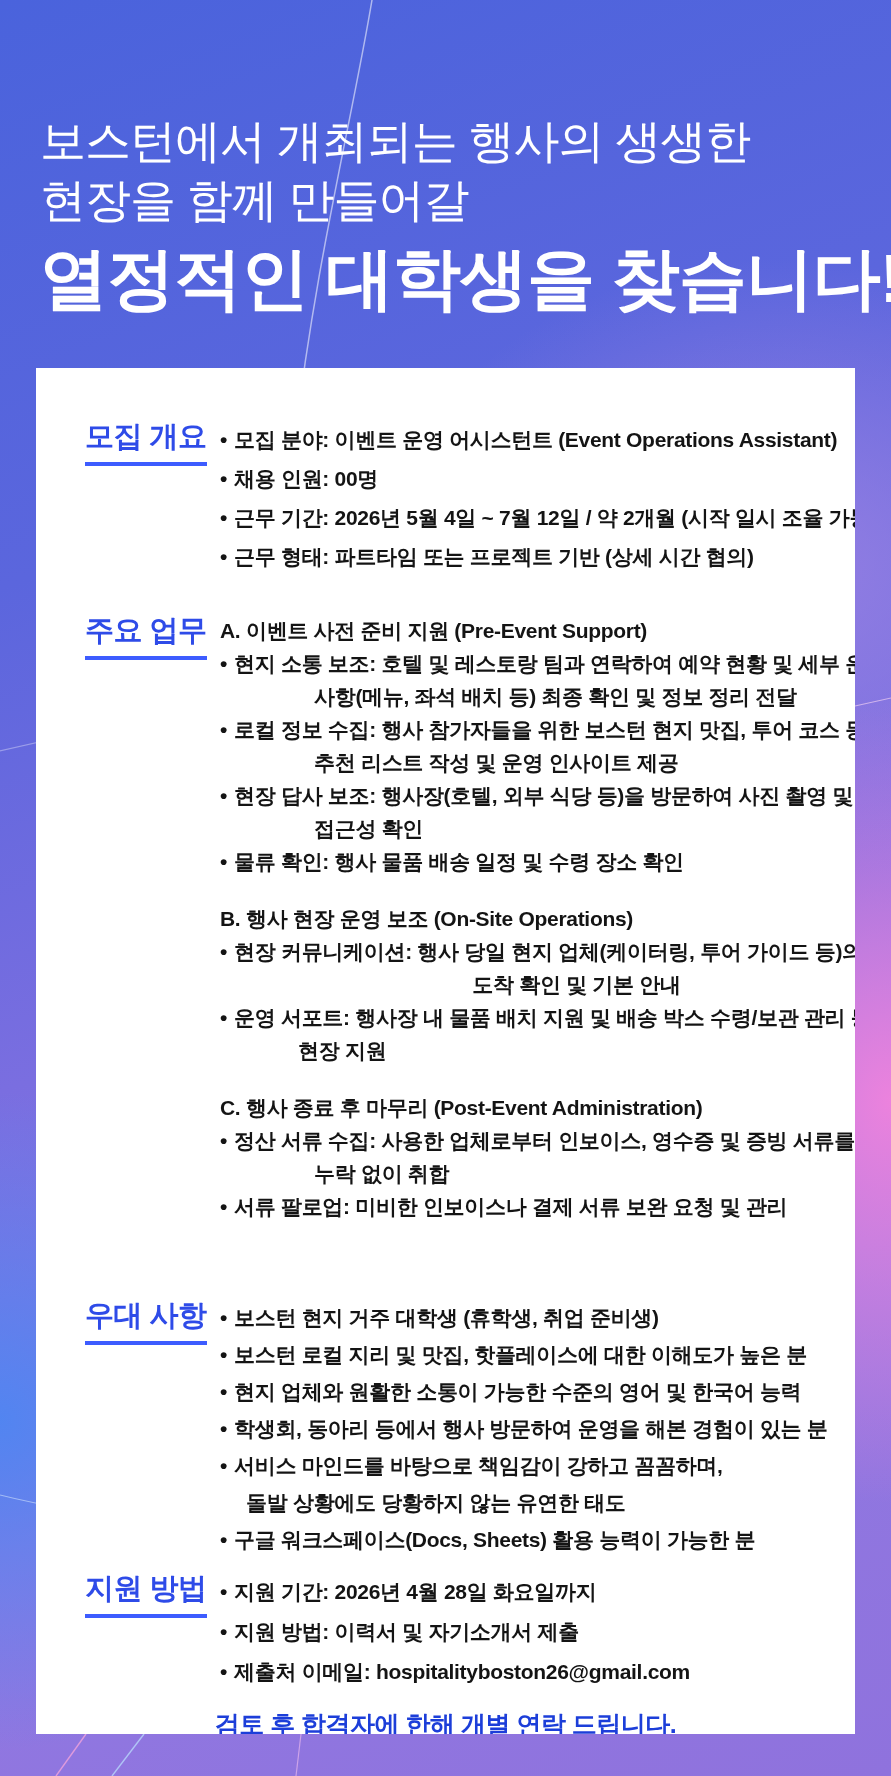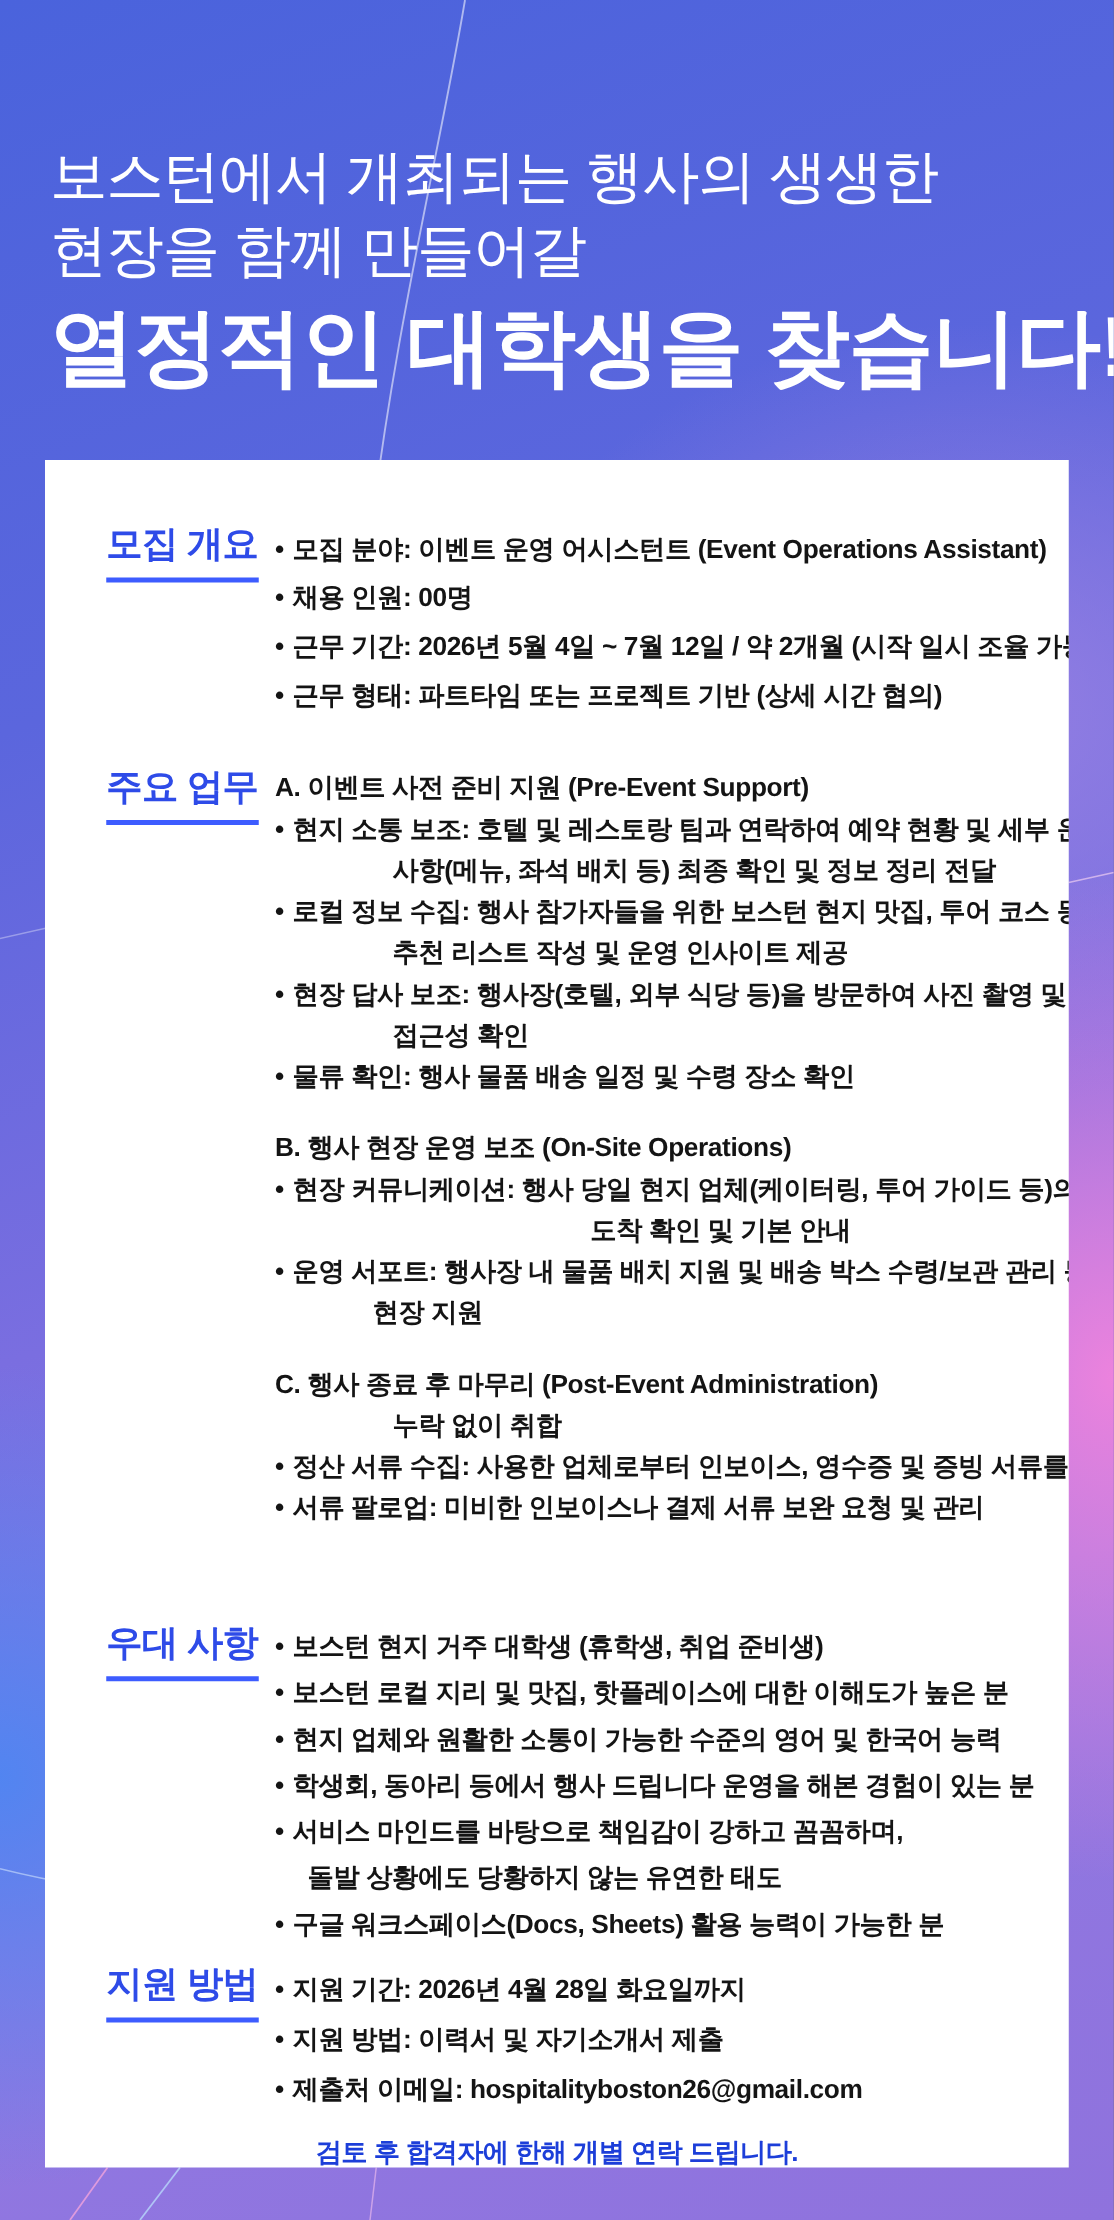--- a/index.html
+++ b/index.html
@@ -46,21 +46,21 @@
   
   #sec-recruit-overview .line{line-height:39px;}
   #sec-main-duties{margin-top:38px;}
   #sec-main-duties .line,#sec-main-duties .group-title{line-height:33px;}
   #sec-preferred{margin-top:76px;}
   #sec-preferred .line{line-height:37px;}
   #sec-how-to-apply{margin-top:14px;}
   #sec-how-to-apply .line{line-height:40px;}
   .footer-note{
     margin:16px -36px 0 -49px;text-align:center;
-    font-size:21px;font-weight:700;color:#1c3ed9;letter-spacing:-0.5px;
+    font-size:25px;font-weight:700;color:#1c3ed9;letter-spacing:-0.5px;
   }
 </style>
 </head>
 <body>
 
 <div class="poster">
 
   <svg class="deco" width="891" height="1776" viewBox="0 0 891 1776" aria-hidden="true">
     <path d="M372,0 C352,120 315,265 295,440" fill="none" stroke="rgba(255,255,255,0.55)" stroke-width="1.5"></path>
     <path d="M-5,752 C30,744 70,735 110,726" fill="none" stroke="rgba(255,255,255,0.35)" stroke-width="1.2"></path>
@@ -131,22 +131,22 @@
                 <div class="line" style="padding-left: 114px; text-align: center;">도착 확인 및 기본 안내</div>
               </div>
               <div class="bullet">
                 <div class="line first">운영 서포트: 행사장 내 물품 배치 지원 및 배송 박스 수령/보관 관리 등</div>
                 <div class="line" style="padding-left: 78px;">현장 지원</div>
               </div>
             </div>
             <div class="group">
               <div class="group-title">C. 행사 종료 후 마무리 (Post-Event Administration)</div>
               <div class="bullet">
+                <div class="line first">정산 서류 수집: 사용한 업체로부터 인보이스, 영수증 및 증빙 서류를</div>
                 <div class="line" style="padding-left: 94px;">누락 없이 취합</div>
-                <div class="line first">정산 서류 수집: 사용한 업체로부터 인보이스, 영수증 및 증빙 서류를</div>
               </div>
               <div class="bullet">
                 <div class="line first">서류 팔로업: 미비한 인보이스나 결제 서류 보완 요청 및 관리</div>
               </div>
             </div>
           </div>
   </section>
 
   <section class="section" id="sec-preferred">
     <div class="sec-head">
@@ -157,21 +157,21 @@
               <div class="bullet">
                 <div class="line first">보스턴 현지 거주 대학생 (휴학생, 취업 준비생)</div>
               </div>
               <div class="bullet">
                 <div class="line first">보스턴 로컬 지리 및 맛집, 핫플레이스에 대한 이해도가 높은 분</div>
               </div>
               <div class="bullet">
                 <div class="line first">현지 업체와 원활한 소통이 가능한 수준의 영어 및 한국어 능력</div>
               </div>
               <div class="bullet">
-                <div class="line first">학생회, 동아리 등에서 행사 드립니다 운영을 해본 경험이 있는 분</div>
+                <div class="line first">학생회, 동아리 등에서 행사 방문하여 운영을 해본 경험이 있는 분</div>
               </div>
               <div class="bullet">
                 <div class="line first">서비스 마인드를 바탕으로 책임감이 강하고 꼼꼼하며,</div>
                 <div class="line" style="padding-left: 26px;">돌발 상황에도 당황하지 않는 유연한 태도</div>
               </div>
               <div class="bullet">
                 <div class="line first">구글 워크스페이스(Docs, Sheets) 활용 능력이 가능한 분</div>
               </div>
             </div>
           </div>

